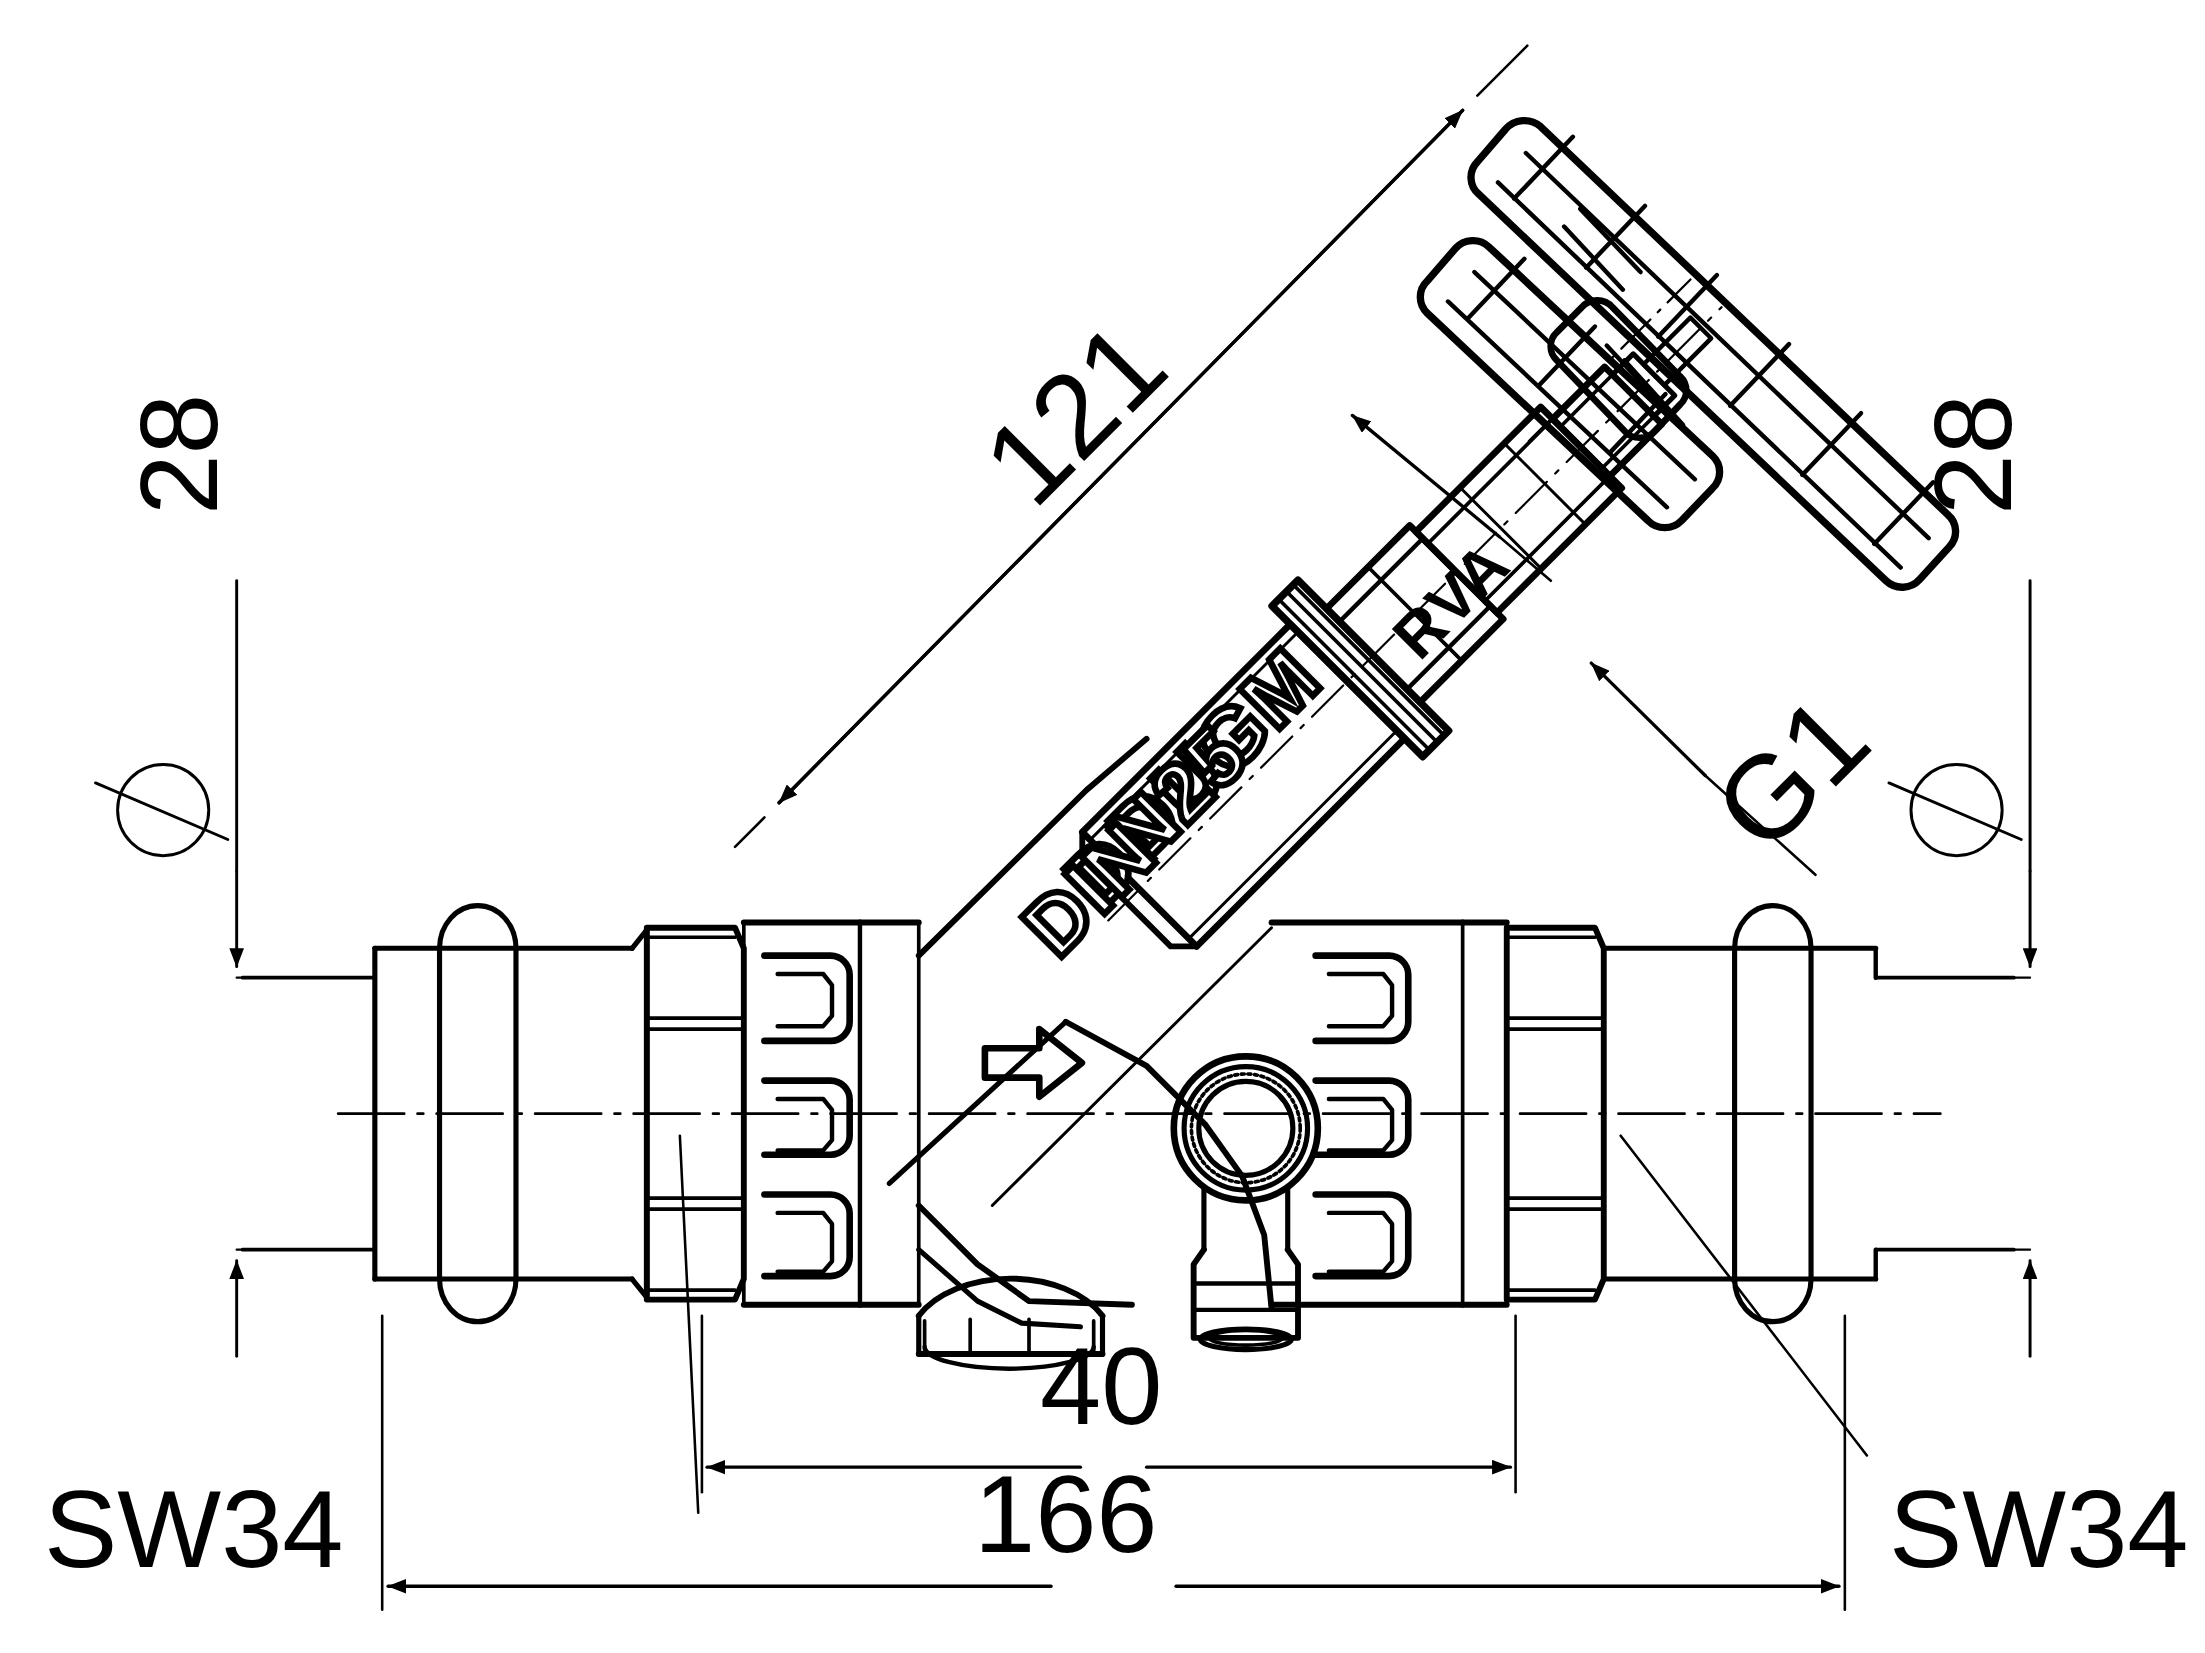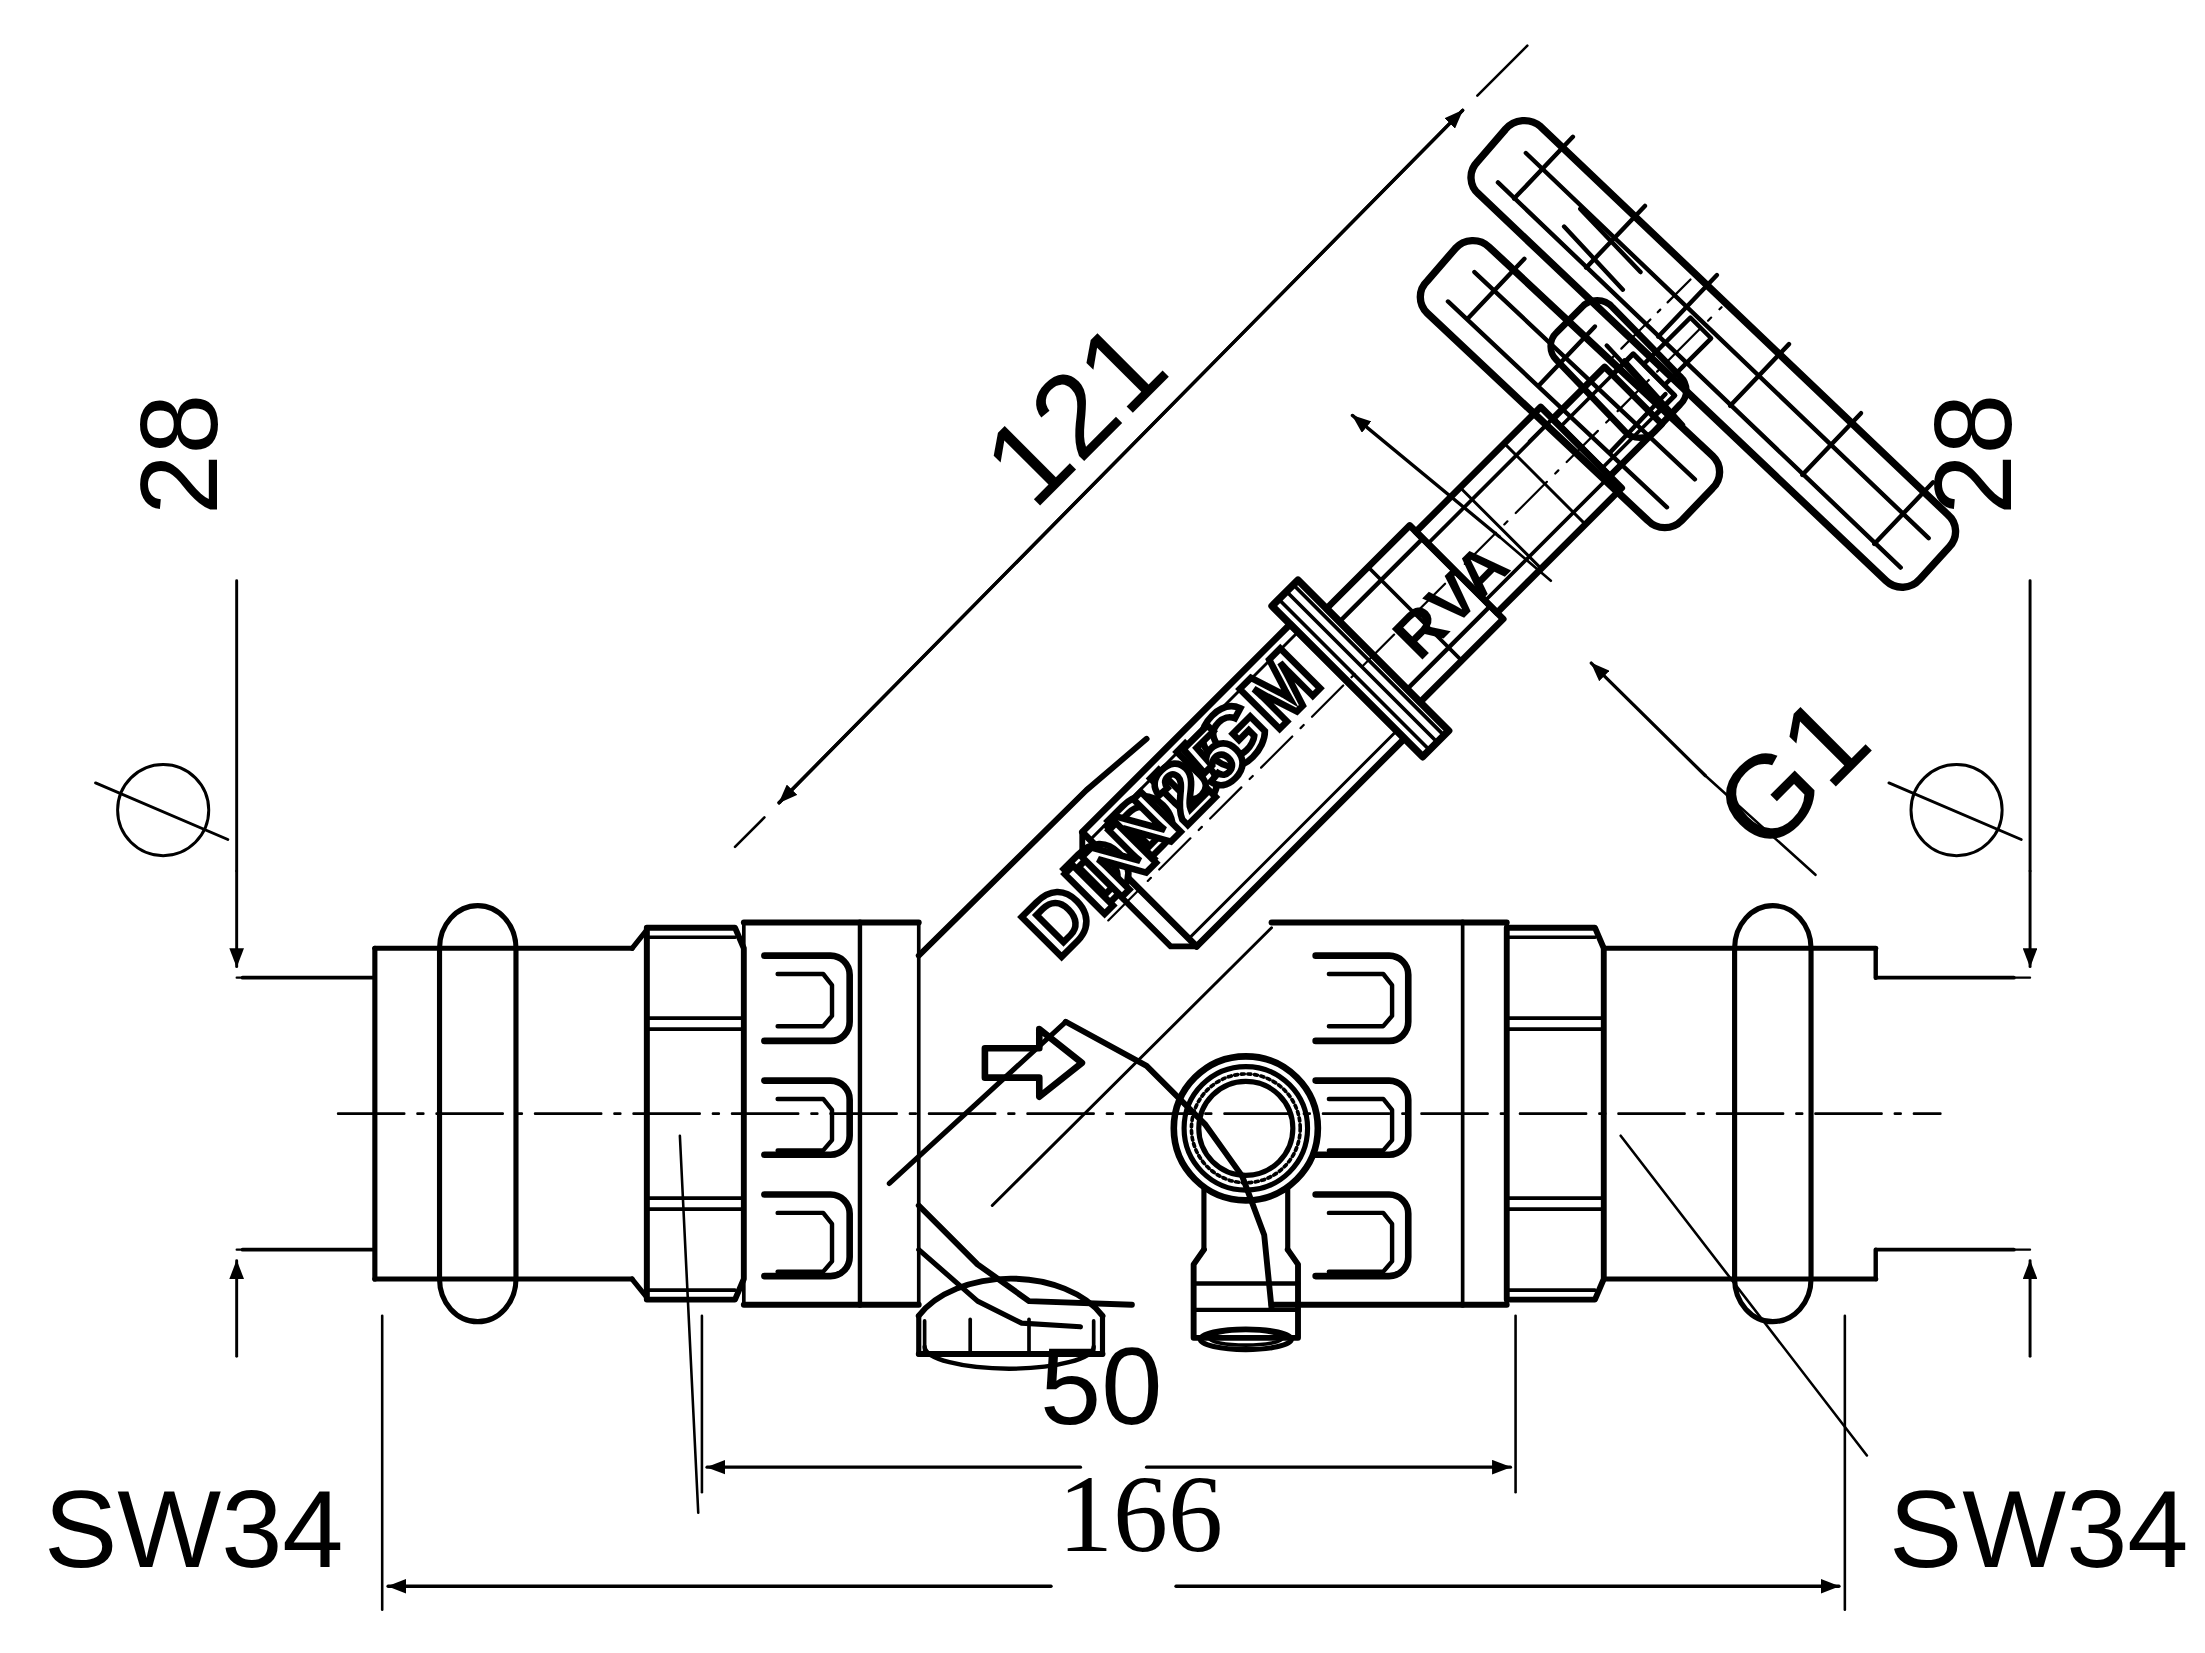--- a/index.html
+++ b/index.html
@@ -310,23 +310,23 @@
   </svg>
 
   <div class="dimtxt" style="left:125px;top:515px;font-size:109px;transform:rotate(-90deg);transform-origin:left top;">28</div>
 
   <div class="dimtxt" style="left:1919px;top:515px;font-size:109px;transform:rotate(-90deg);transform-origin:left top;">28</div>
 
   <div class="dimtxt" style="left:963px;top:441px;font-size:118px;transform:rotate(-45deg);transform-origin:left top;">121</div>
 
   <div class="dimtxt" style="left:1694px;top:787px;font-size:118px;transform:rotate(-45deg);transform-origin:left top;">G1</div>
 
-  <div class="dimtxt" style="left:1040px;top:1331px;font-size:110px;">50</div>
-
-  <div class="dimtxt" style="left:1058px;top:1459px;font-size:110px;font-family:Liberation Serif, serif;">166</div>
+  <div class="dimtxt" style="left:1040px;top:1331px;font-size:110px;">40</div>
+
+  <div class="dimtxt" style="left:974px;top:1459px;font-size:110px;">166</div>
 
   <div class="dimtxt" style="left:44px;top:1474px;font-size:110px;">SW34</div>
 
   <div class="dimtxt" style="left:1889px;top:1474px;font-size:110px;">SW34</div>
 
   <div class="dimtxt" style="left:1095px;top:816px;font-size:82px;font-weight:bold;
               transform:rotate(-45deg);transform-origin:left top;
               color:#fff;-webkit-text-stroke:6.6px #000;letter-spacing:1.5px;">DUGM</div>
 
   <div class="dimtxt" style="left:1051px;top:864px;font-size:82px;font-weight:bold;

